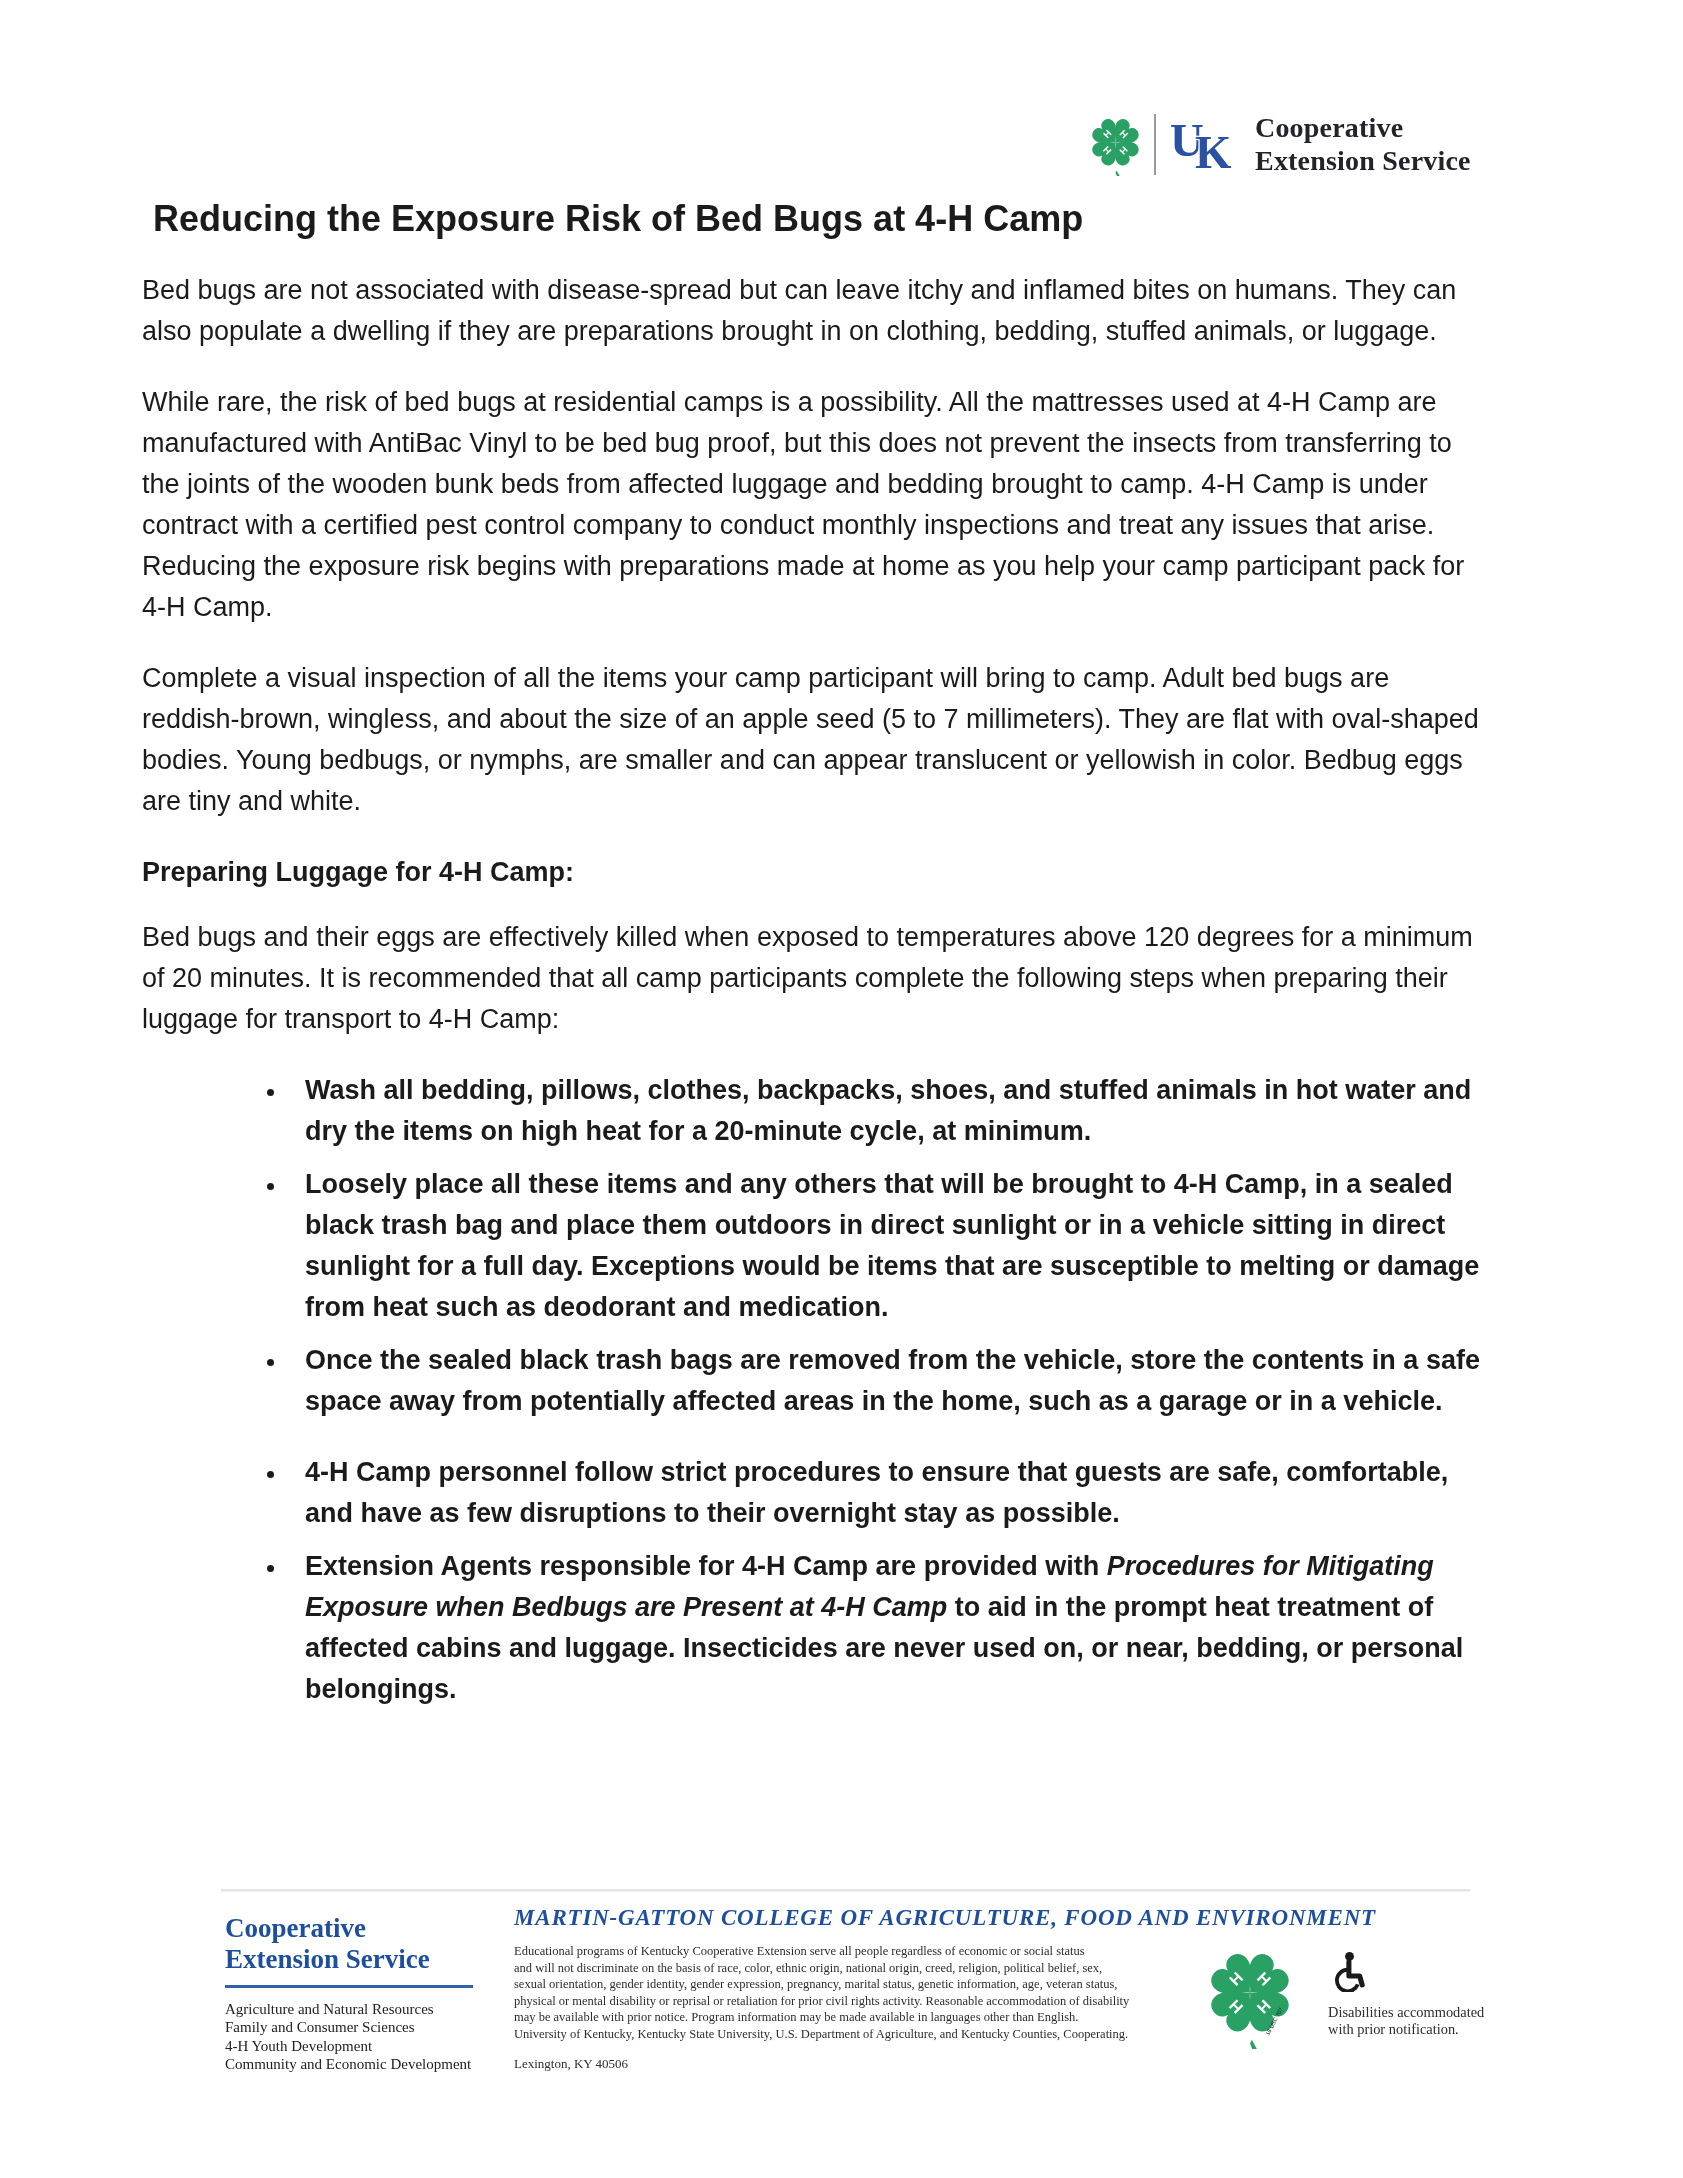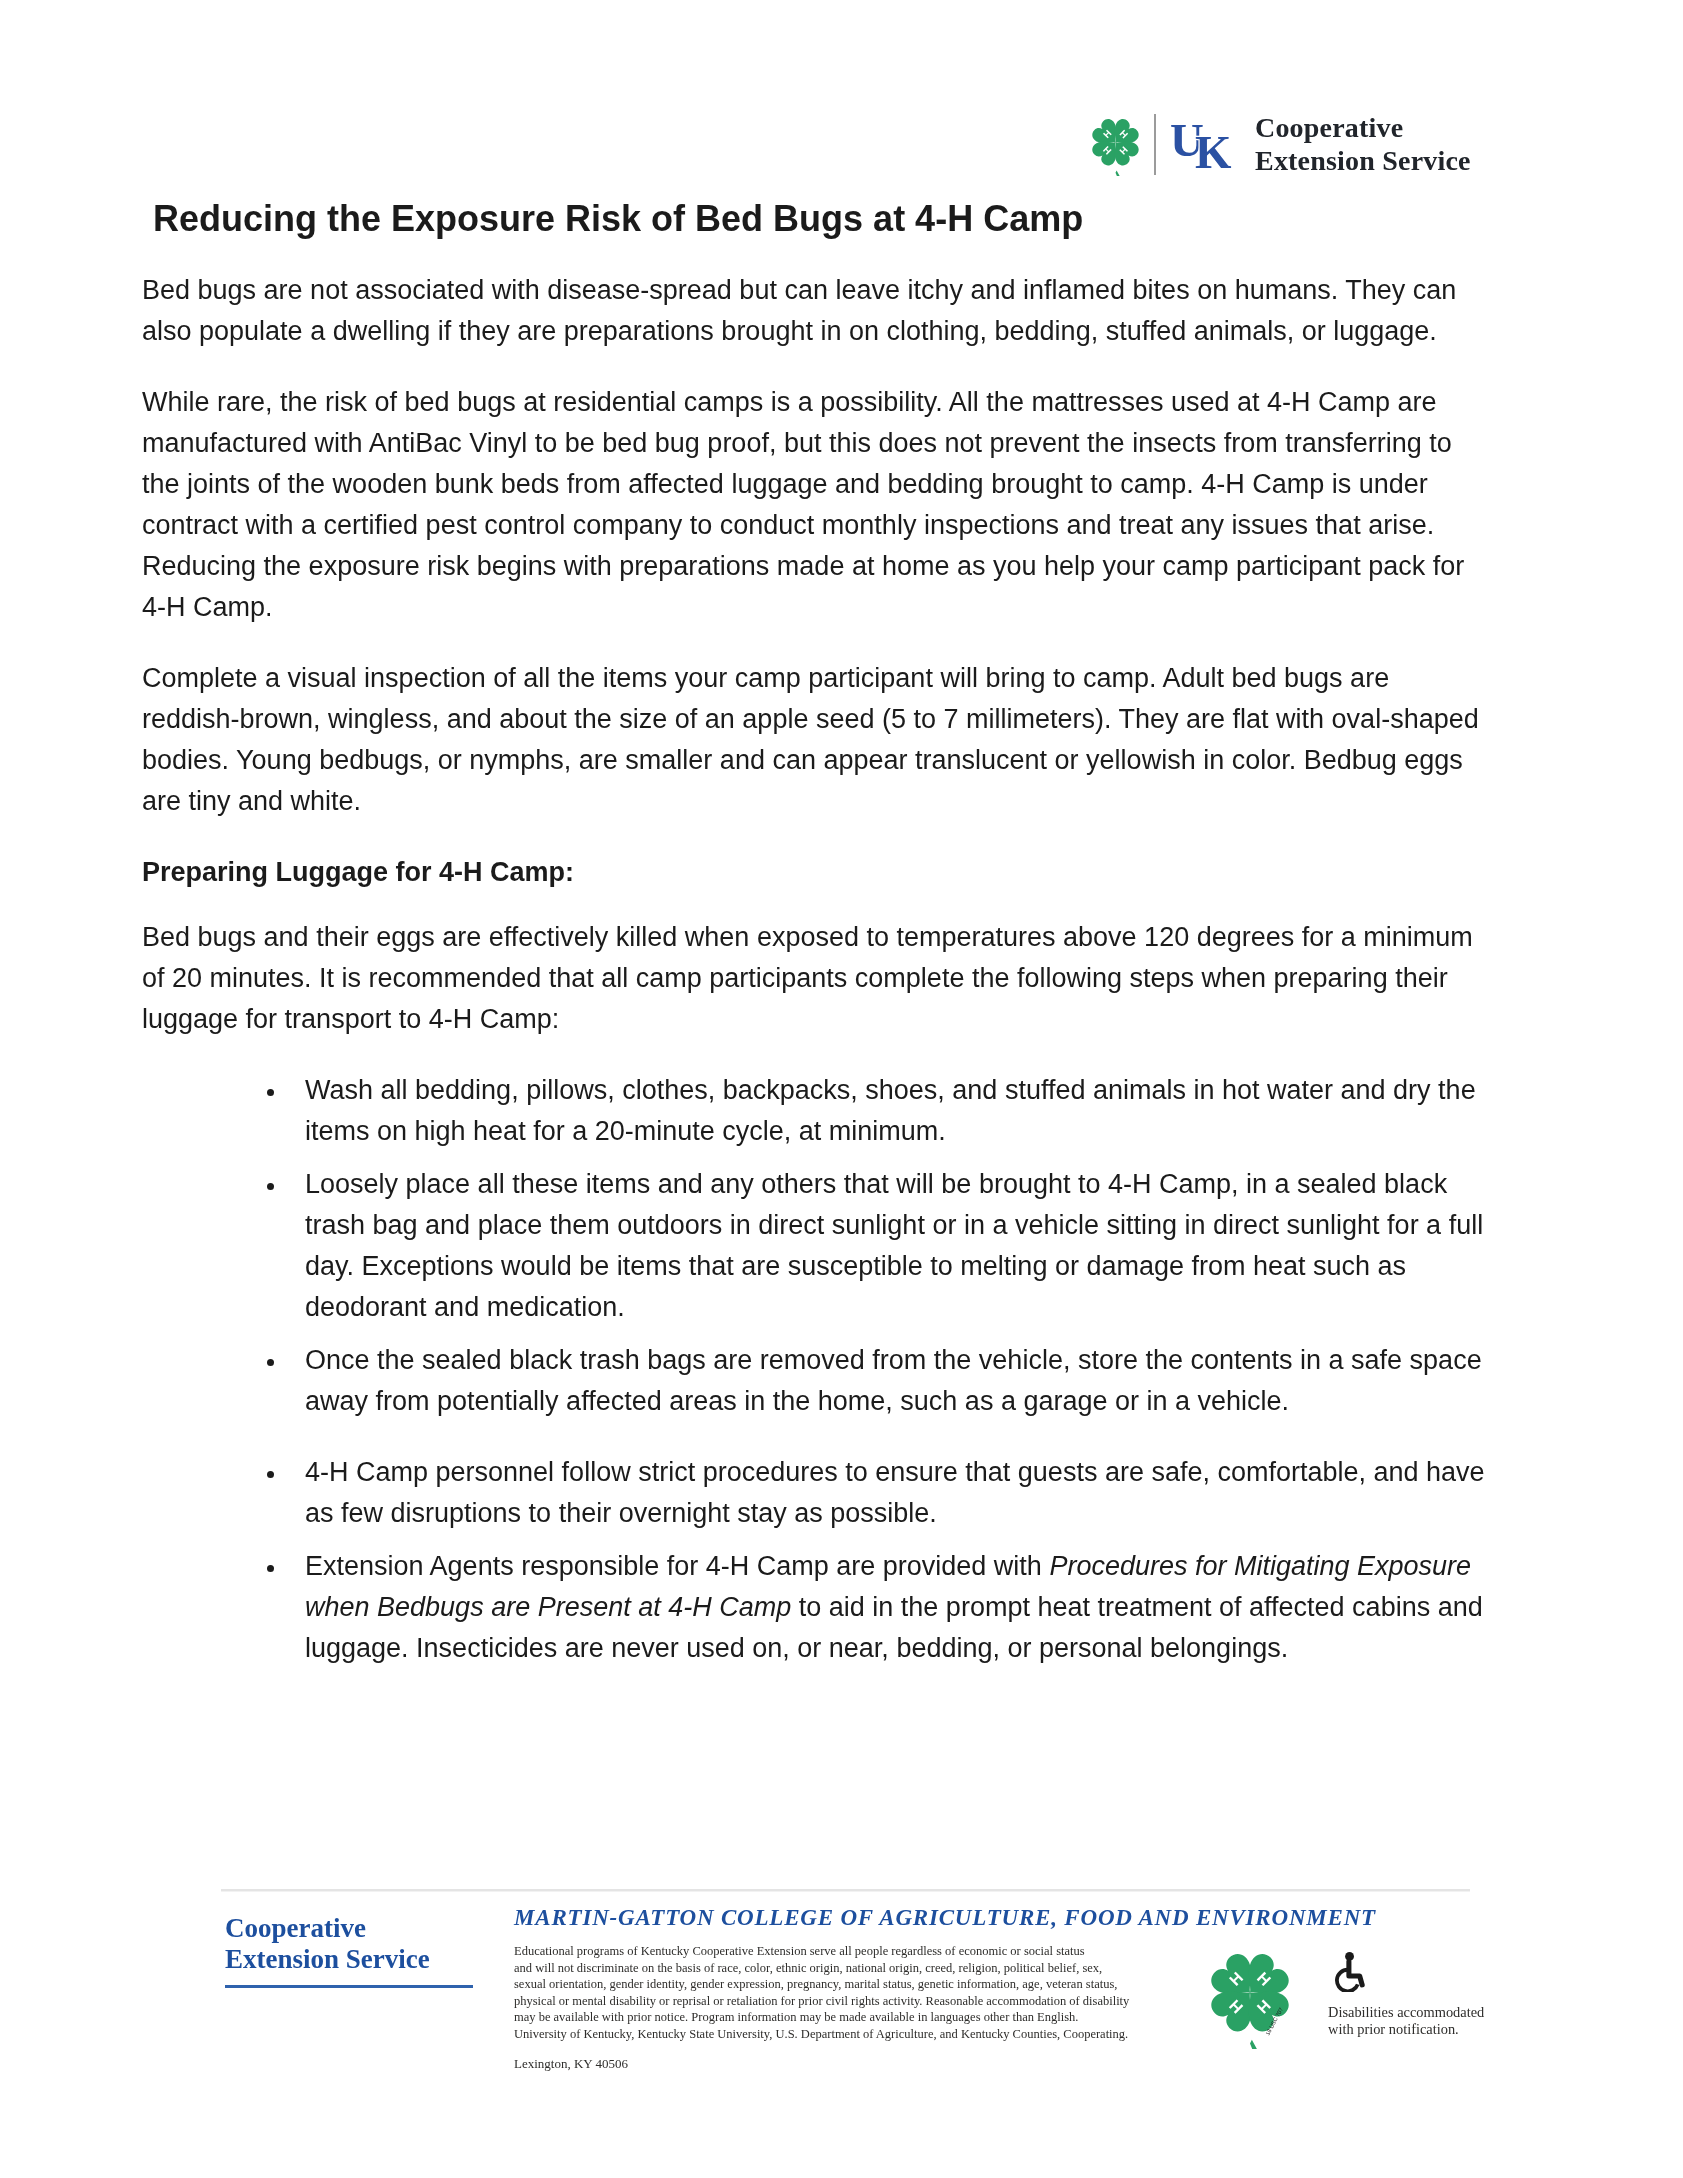--- a/index.html
+++ b/index.html
@@ -59,20 +59,21 @@
   }
   .content p{margin:0 0 30px 0;}
   .content ul{
     margin:0 0 30px 0;
     padding:0 0 0 145px;
     list-style:disc;
   }
   .content li{
     padding-left:18px;
     margin:12px 0 3px 0;
+    font-weight:bold;
   }
   .content li::marker{font-size:22px;}
   .it{font-style:italic;}
 
   
   .footer{
     position:absolute;
     top:1889px;
     left:221px;
     width:1249px;
@@ -173,20 +174,26 @@
 
   <div class="footer">
     <div class="rule"></div>
 
     <div class="f-col1">
       <div class="ces">
         <div>Cooperative</div>
         <div>Extension Service</div>
       </div>
       <div class="blue-rule"></div>
+      <div class="programs">
+        <div>Agriculture and Natural Resources</div>
+        <div>Family and Consumer Sciences</div>
+        <div>4-H Youth Development</div>
+        <div>Community and Economic Development</div>
+      </div>
     </div>
 
     <div class="f-col2">
       <div class="college">MARTIN-GATTON COLLEGE OF AGRICULTURE, FOOD AND ENVIRONMENT</div>
       <div class="fineprint">
         <div>Educational programs of Kentucky Cooperative Extension serve all people regardless of economic or social status</div>
         <div>and will not discriminate on the basis of race, color, ethnic origin, national origin, creed, religion, political belief, sex,</div>
         <div>sexual orientation, gender identity, gender expression, pregnancy, marital status, genetic information, age, veteran status,</div>
         <div>physical or mental disability or reprisal or retaliation for prior civil rights activity. Reasonable accommodation of disability</div>
         <div>may be available with prior notice. Program information may be made available in languages other than English.</div>

